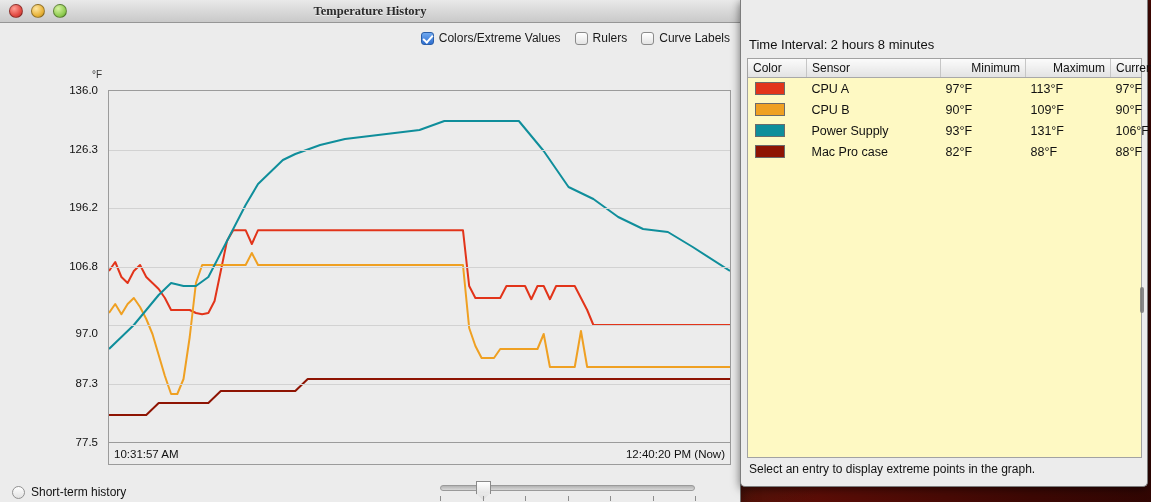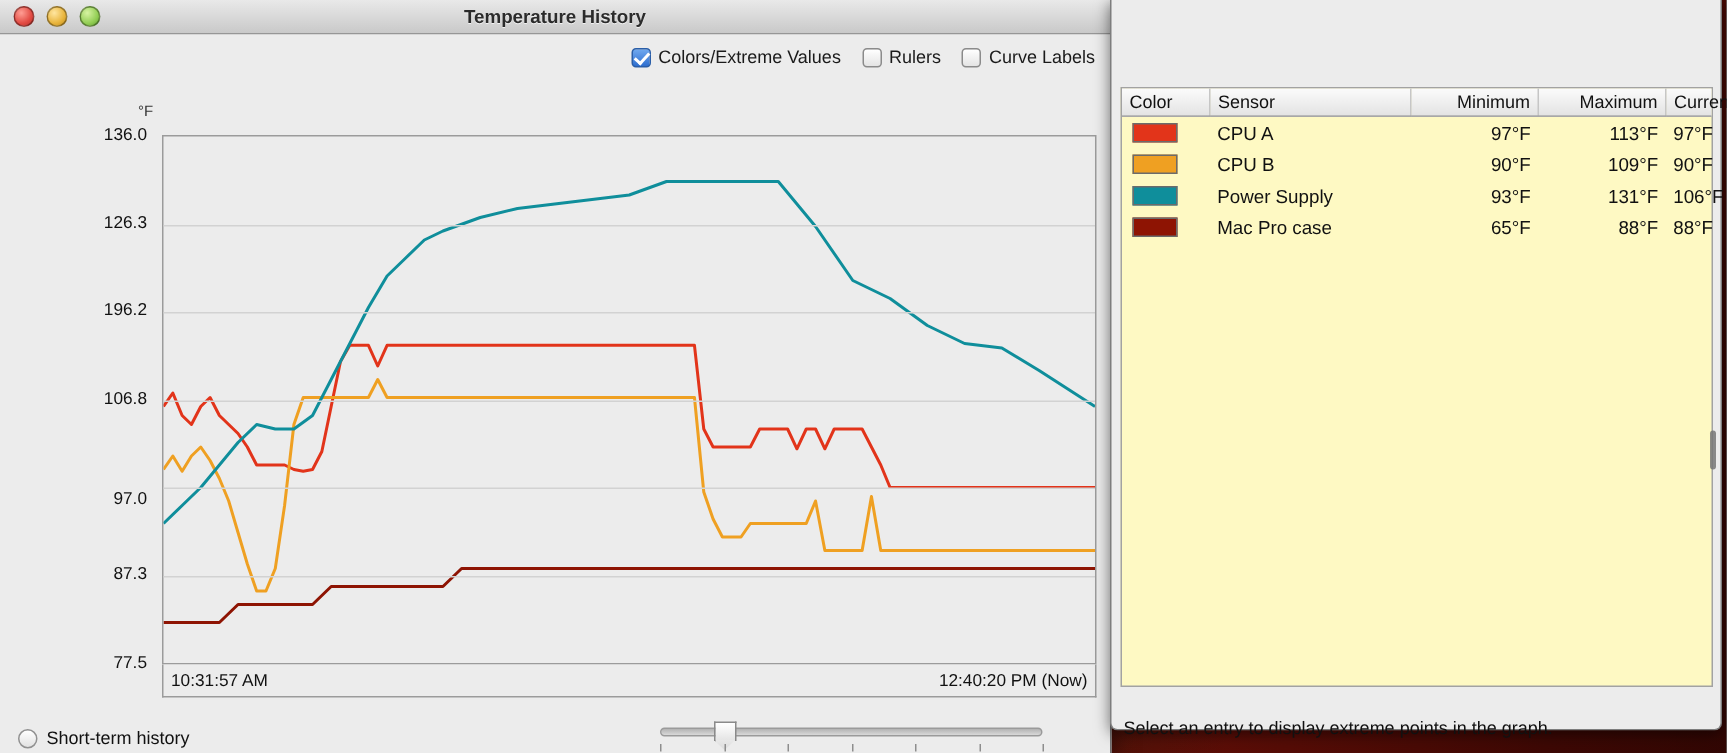--- a/index.html
+++ b/index.html
@@ -24,21 +24,21 @@
     position:absolute;left:0;top:0;width:741px;height:502px;
     background:#ececec;
     border:1px solid #6f6f6f;border-top:none;border-left:none;
     box-shadow:0 0 14px rgba(0,0,0,.6);
     box-sizing:border-box;
   }
   .titlebar{
     height:22px;
     background:linear-gradient(#e9e9e9,#c9c9c9);
     border-bottom:1px solid #969696;
-    display:flex;align-items:center;position:relative;
+    display:flex;align-items:center;position:relative;font-family:Liberation Serif, serif;
   }
   .traffic{display:flex;gap:8px;padding-left:9px;}
   .tl{width:12px;height:12px;border-radius:50%;border:1px solid rgba(0,0,0,.35);}
   .tl.red{background:radial-gradient(circle at 35% 30%,#ff9e94,#e24b43 60%,#b5312a);}
   .tl.yellow{background:radial-gradient(circle at 35% 30%,#ffe6a0,#e8b43c 60%,#bd8b1c);}
   .tl.green{background:radial-gradient(circle at 35% 30%,#d7f3a2,#8fc council 60%,#5a9a28);}
   .tl.green{background:radial-gradient(circle at 35% 30%,#d7f3a2,#93ce55 60%,#5f9e2c);}
   .wintitle{
     position:absolute;left:0;right:0;text-align:center;
     font-size:12.5px;color:#2b2b2b;font-weight:bold;
@@ -144,27 +144,27 @@
     border-right:1px solid #c6c6c6;
     font-weight:normal;color:#111;
     height:18px;padding:0 5px;font-size:12px;
   }
   table.sensors th.lft{text-align:left;}
   table.sensors th.rgt{text-align:right;}
   table.sensors th:last-child{border-right:none;}
   table.sensors td{height:19px;padding:1px 5px;color:#111;}
   td.c-color{width:48px;}
   td.c-sensor{text-align:left;}
-  td.num{text-align:right;}
+  td.num{}
   .swatch{
     width:30px;height:13px;border:1px solid #6b6b6b;box-sizing:border-box;
     display:block;margin-left:2px;
   }
   .hint{
-    position:absolute;left:8px;top:462px;font-size:12px;color:#111;margin-top:16px;
+    position:absolute;left:8px;top:462px;font-size:12px;color:#111;
   }
   .scroll-nub{
     position:absolute;right:-3px;top:228px;width:4px;height:26px;
     background:#777;border-radius:2px;opacity:.85;
   }
 </style>
 </head>
 <body>
 
 <div id="desktop">
@@ -252,20 +252,21 @@
             <div class="tickmark" style="left: 290px;"></div>
           </div>
 
       </div>
     </div>
 
   </div>
 </div>
 
 <div id="rightwin">
+  <div class="interval">Time Interval: 2 hours 8 minutes</div>
 
   <div class="tablebox">
     <table class="sensors">
       <thead>
         <tr>
           <th class="lft" style="width:48px;">Color</th>
           <th class="lft" style="width:123px;">Sensor</th>
           <th class="rgt" style="width:74px;">Minimum</th>
           <th class="rgt" style="width:74px;">Maximum</th>
           <th class="rgt">Current</th>
@@ -297,21 +298,21 @@
             <td class="c-sensor">Power Supply</td>
             <td class="num">93°F</td>
             <td class="num">131°F</td>
             <td class="num">106°F</td>
           </tr>
           <tr>
             <td class="c-color">
               <span class="swatch" style="background: rgb(142, 20, 3);"></span>
             </td>
             <td class="c-sensor">Mac Pro case</td>
-            <td class="num">65°F</td>
+            <td class="num">82°F</td>
             <td class="num">88°F</td>
             <td class="num">88°F</td>
           </tr>
         </tbody>
     </table>
     <div class="scroll-nub"></div>
   </div>
 
   <div class="hint">Select an entry to display extreme points in the graph.</div>
 </div>

